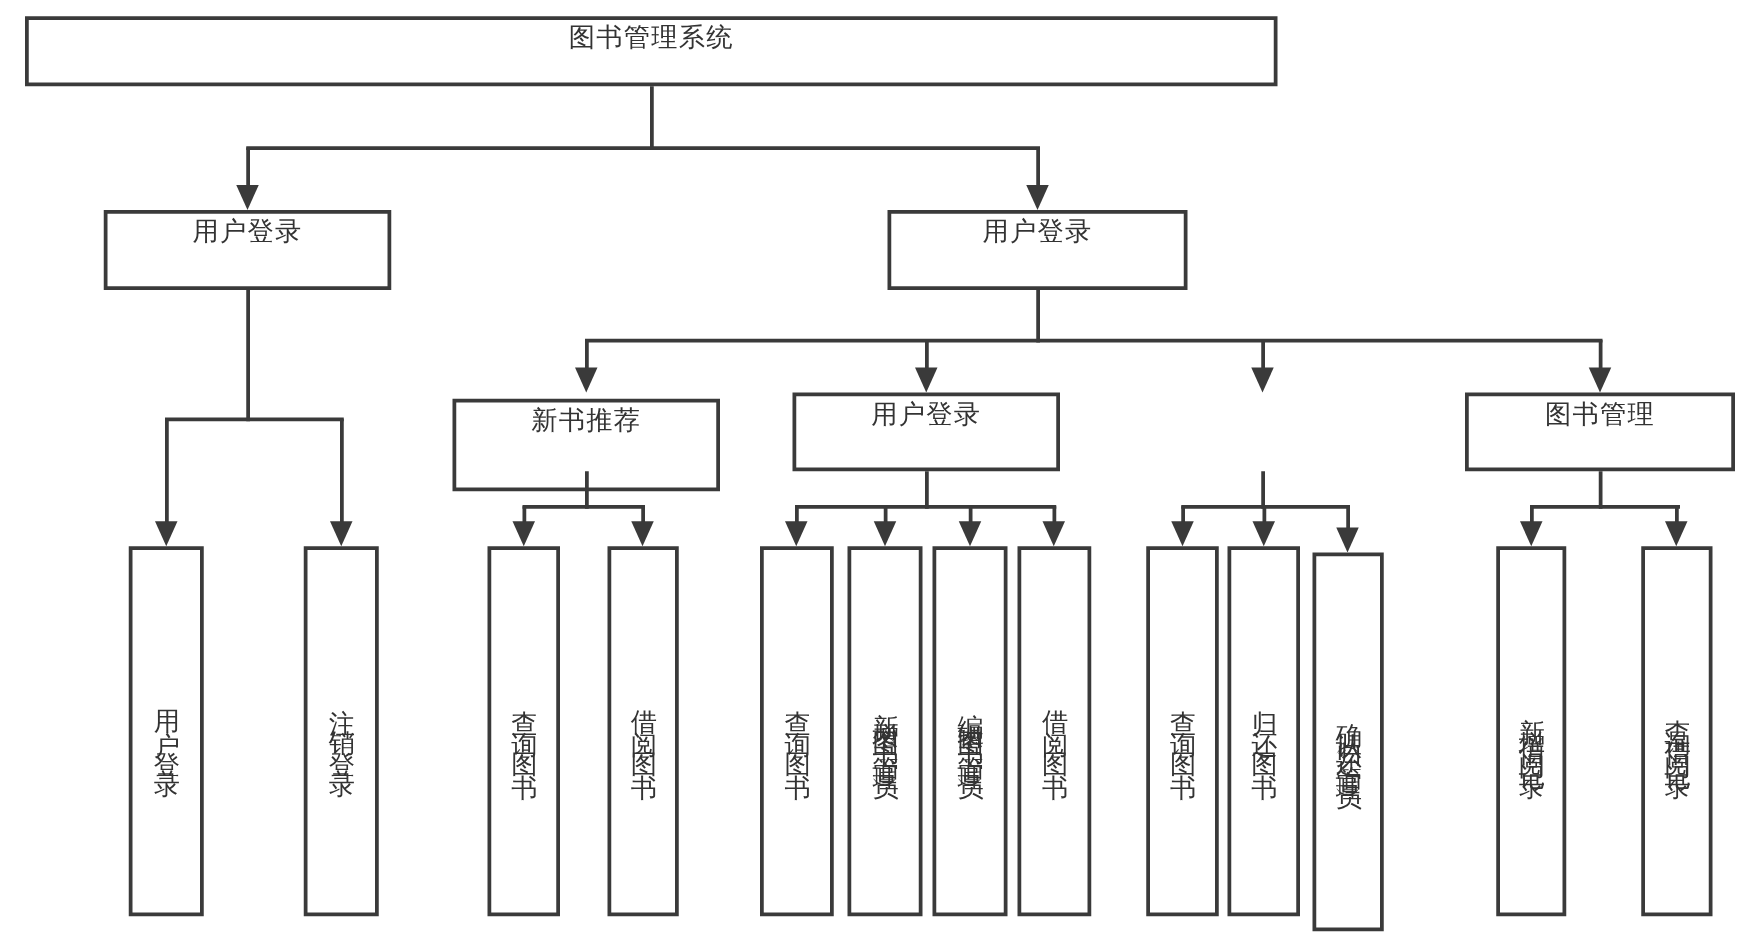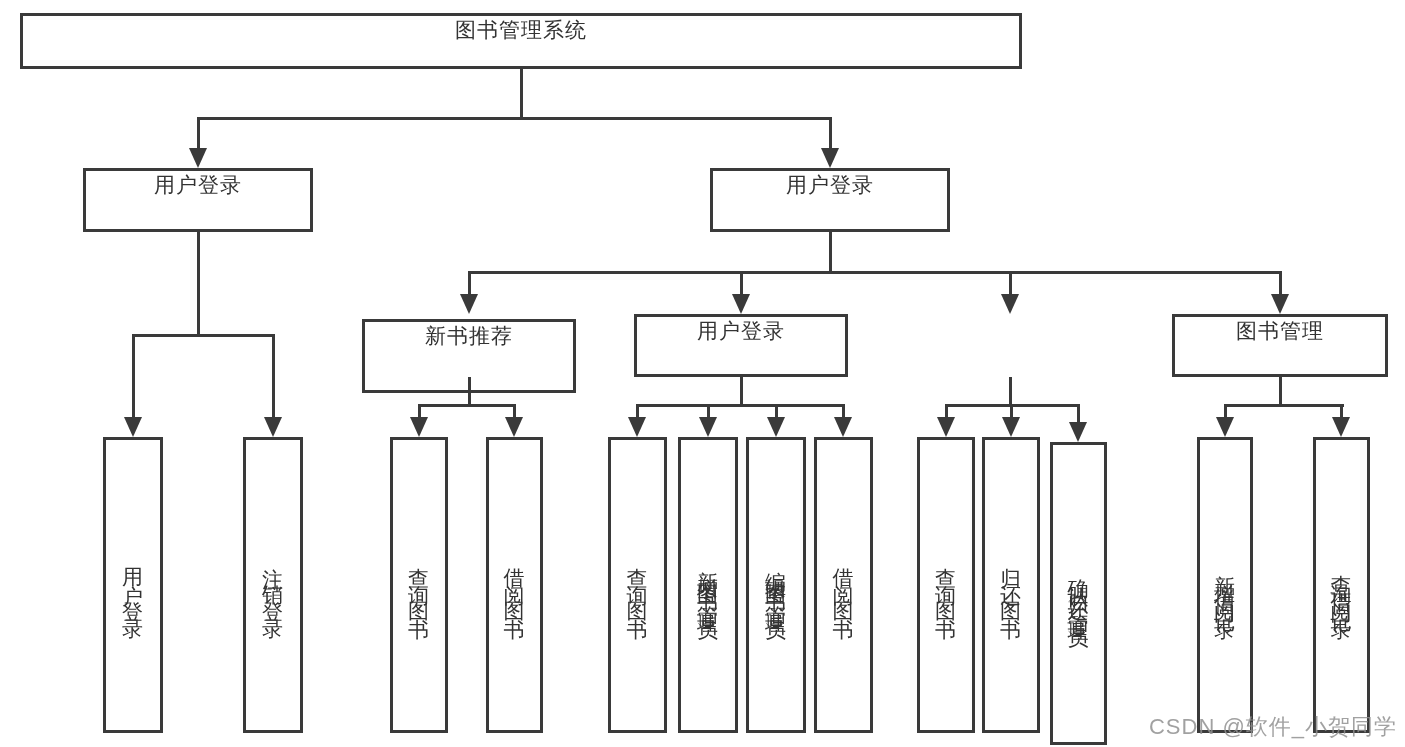--- a/index.html
+++ b/index.html
@@ -178,15 +178,14 @@
     <span class="vtext vtext--long">确认归还（管理员）</span>
   </div>
 
   <div class="box box--leaf" style="left:1197px;top:437px;width:56px;height:296px;">
     <span class="vtext vtext--mid">新增借阅记录</span>
   </div>
   <div class="box box--leaf" style="left:1313px;top:437px;width:57px;height:296px;">
     <span class="vtext vtext--mid">查询借阅记录</span>
   </div>
 
-  <div class="watermark">CSDN @软件_小贺同学</div>
 
 </div>
 
 </body></html>

